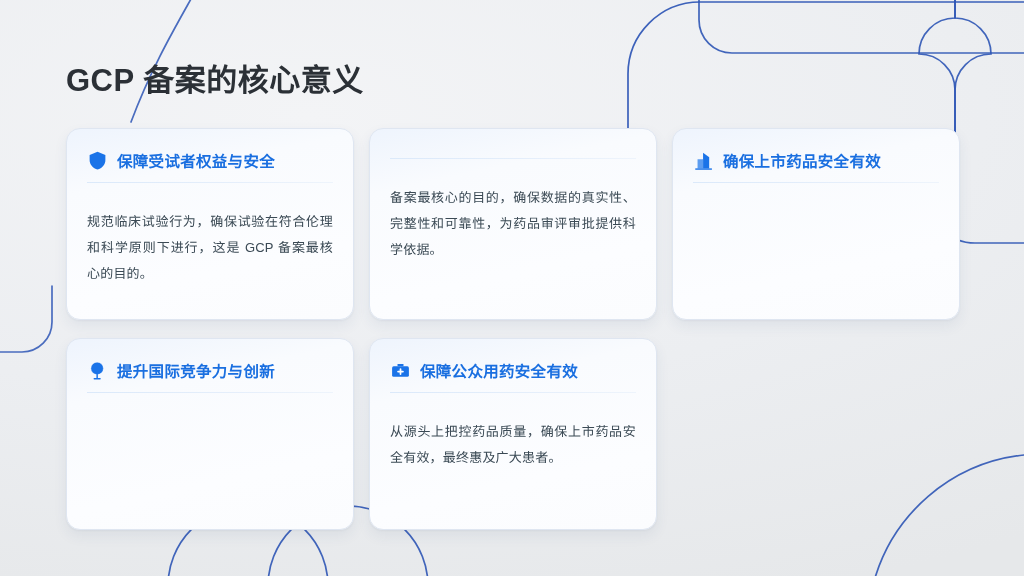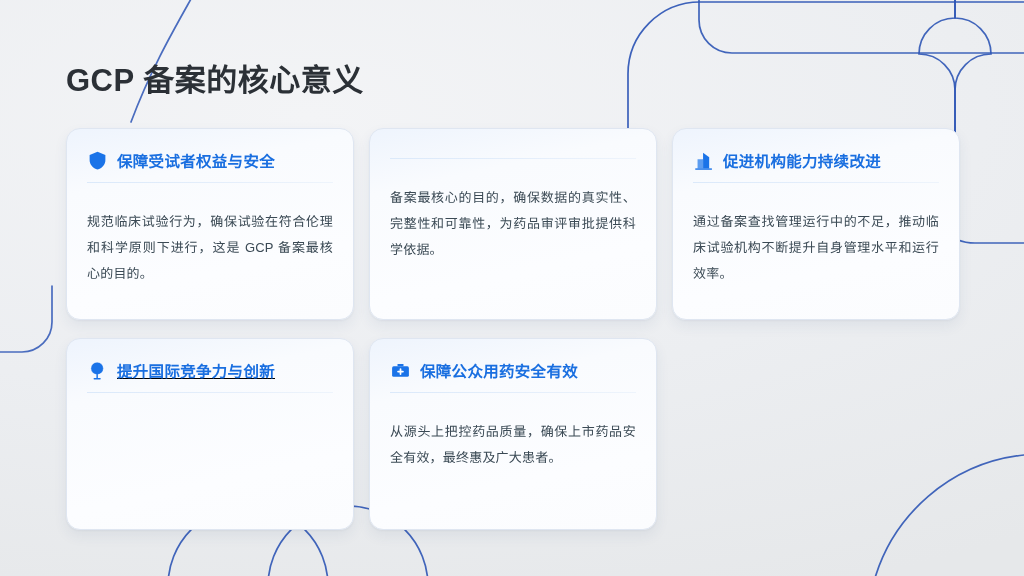--- a/index.html
+++ b/index.html
@@ -114,21 +114,21 @@
   .card-body {
     margin-top: 26px;
     font-size: 13px;
     line-height: 2.0;
     color: #3b4a55;
     letter-spacing: 0.2px;
     text-align: justify;
   }
 
   
-  .card.r2c1 { grid-column: 1; grid-row: 2; text-decoration: underline; }
+  .card.r2c1 { grid-column: 1; grid-row: 2; }
   .card.r2c2 { grid-column: 2; grid-row: 2; }
 </style>
 </head>
 <body>
 
 <div class="bg-base"></div>
 
 <div class="deco-layer">
   <svg viewBox="0 0 1024 576" xmlns="http://www.w3.org/2000/svg">
     <g fill="none" stroke="#2d55b5" stroke-width="1.7" stroke-linecap="round">
@@ -197,24 +197,23 @@
 
     <div class="card">
       <div class="card-head">
         <span class="card-icon">
           <svg viewBox="0 0 24 24" xmlns="http://www.w3.org/2000/svg">
             <path d="M11.5 3 L18.5 8.2 V21 H11.5 Z" fill="#1a73e8"></path>
             <path d="M5.2 10.5 H11.5 V21 H5.2 Z" fill="#5b9cf0"></path>
             <rect x="2.6" y="21" width="19" height="1.6" fill="#1a73e8"></rect>
           </svg>
         </span>
-        <span class="card-title">促进机构能力持续改进</span>
-      </div>
-      <div class="card-divider"></div>
-      <p class="card-body">通过备案查找管理运行中的不足，推动临床试验机构不断提升自身管理水平和运行效率。</p>
+        <span class="card-title">确保上市药品安全有效</span>
+      </div>
+      <div class="card-divider"></div>
     </div>
 
     <div class="card r2c1">
       <div class="card-head">
         <span class="card-icon">
           <svg viewBox="0 0 24 24" xmlns="http://www.w3.org/2000/svg">
             <circle cx="11.6" cy="9.6" r="7.1" fill="#1a73e8"></circle>
             <ellipse cx="11.6" cy="9.6" rx="7.1" ry="7.1" fill="none" stroke="#ffffff" stroke-width="0.9" opacity="0.45"></ellipse>
             <path d="M11.6 16.7 V21.4 M8.3 21.4 H14.9" stroke="#1a73e8" stroke-width="1.7" stroke-linecap="round"></path>
           </svg>

